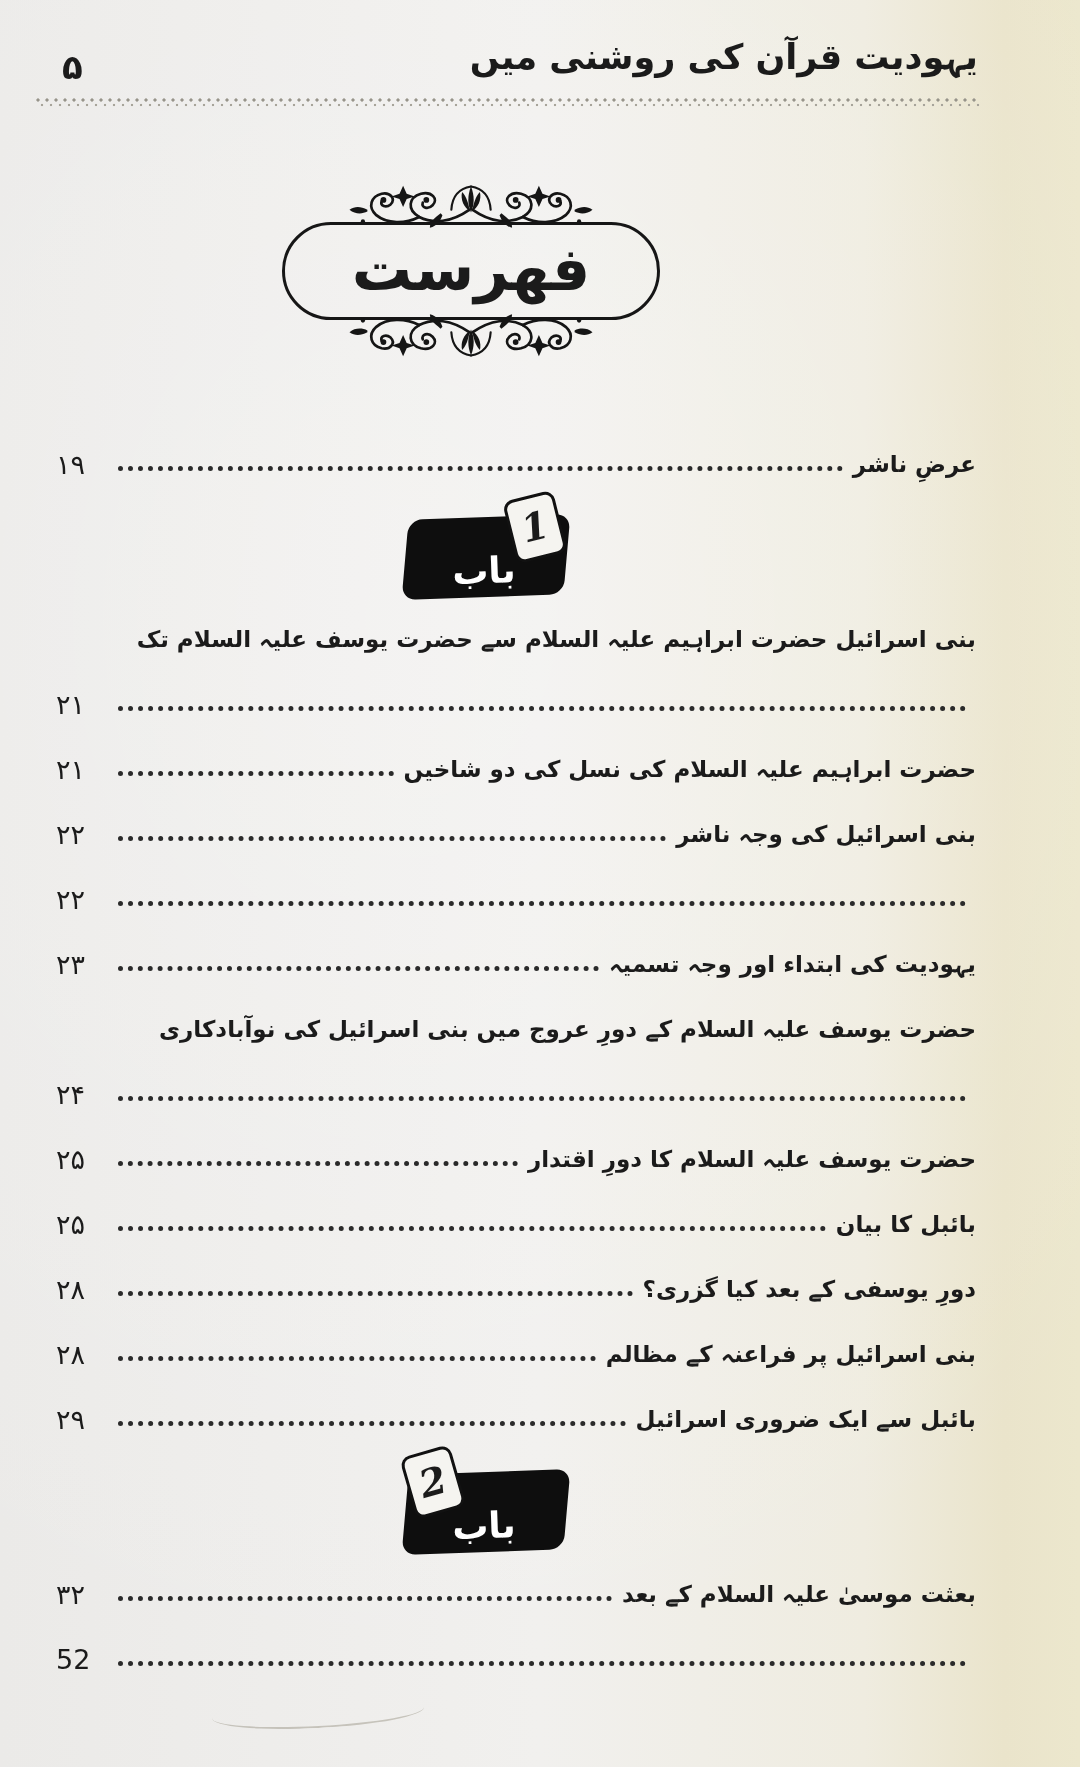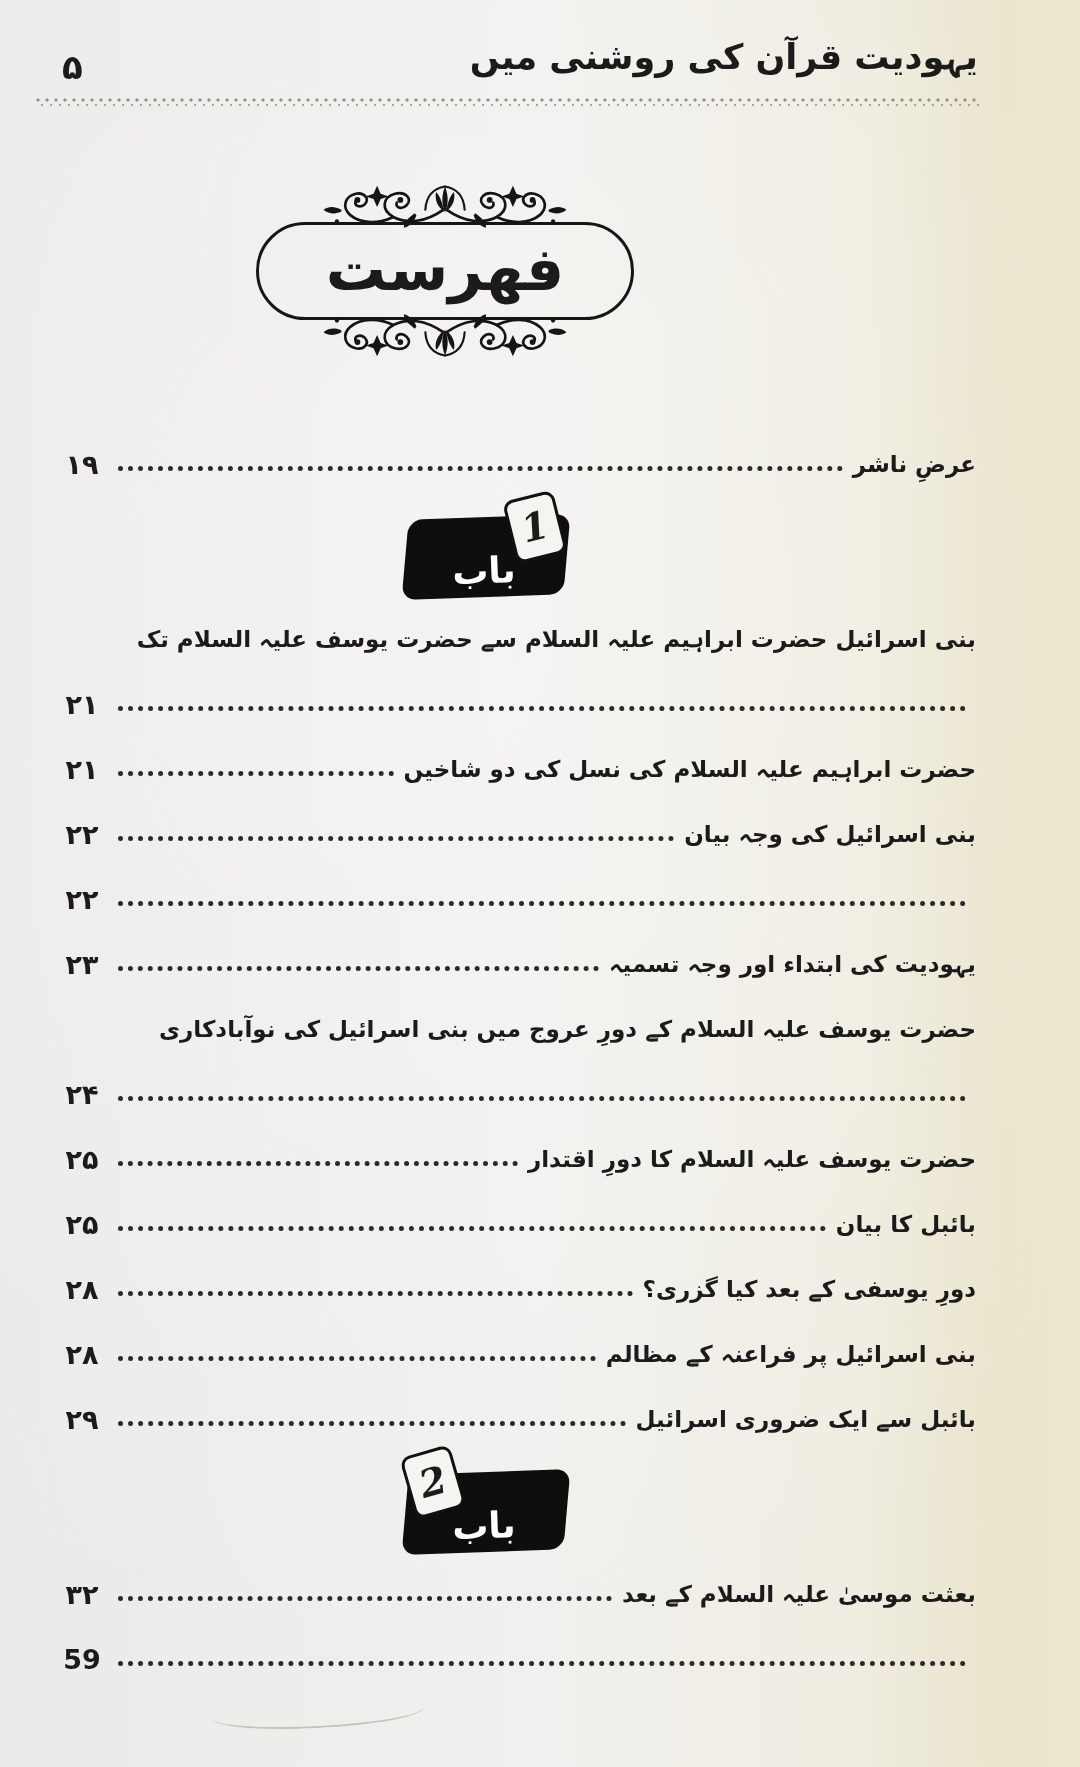--- a/index.html
+++ b/index.html
@@ -32,21 +32,21 @@
     position:absolute;left:36px;right:100px;top:98px;height:10px;
     background-image:
       radial-gradient(circle at 2px 2px,#97948a 1.4px,rgba(0,0,0,0) 1.8px),
       radial-gradient(circle at 2px 2px,#a7a49a 1.2px,rgba(0,0,0,0) 1.6px);
     background-size:9px 5px,9px 5px;
     background-position:0 0,4px 5px;
     background-repeat:repeat-x,repeat-x;
   }
   
   .heading-wrap{
-    position:absolute;top:222px;left:256px;width:378px;height:98px;text-align:center;
+    position:absolute;top:222px;left:282px;width:378px;height:98px;text-align:center;
   }
   .heading-box{
     position:absolute;inset:0;
     border:3.5px solid #161616;border-radius:50px;
     display:flex;align-items:center;justify-content:center;
     background:transparent;
   }
   .heading-text{
     font-size:60px;font-weight:bold;line-height:1;
     transform:translateY(-2px);
@@ -71,22 +71,22 @@
     flex:0 0 auto;white-space:nowrap;
     font-size:23px;font-weight:600;line-height:1.35;
     letter-spacing:-0.3px;
   }
   .toc-dots{
     flex:1 1 0;min-width:26px;
     border-bottom:5px dotted #2a2a2a;
     margin:0 10px 9px 10px;
   }
   .toc-page{
-    flex:0 0 auto;min-width:52px;text-align:center;
-    font-size:27px;font-weight:bold;line-height:1;
+    flex:0 0 auto;min-width:52px;text-align:left;
+    font-size:27px;font-weight:normal;line-height:1;
     padding-bottom:2px;
   }
   
   .chapter{
     position:relative;height:96px;margin:6px 0 14px 0;
   }
   .chapter-badge{
     position:absolute;left:50%;top:14px;
     transform:translateX(calc(-50% - 30px));
     width:162px;height:80px;
@@ -201,21 +201,21 @@
       <span class="toc-page">۲۱</span>
     </div>
 
     <div class="toc-row">
       <span class="toc-title">حضرت ابراہیم علیہ السلام کی نسل کی دو شاخیں</span>
       <span class="toc-dots"></span>
       <span class="toc-page">۲۱</span>
     </div>
 
     <div class="toc-row">
-      <span class="toc-title">بنی اسرائیل کی وجہ بیان</span>
+      <span class="toc-title">بنی اسرائیل کی وجہ ناشر</span>
       <span class="toc-dots"></span>
       <span class="toc-page">۲۲</span>
     </div>
 
     <div class="toc-row">
       <span class="toc-dots"></span>
       <span class="toc-page">۲۲</span>
     </div>
 
     <div class="toc-row">
@@ -274,20 +274,20 @@
     </div>
 
     <div class="toc-row">
       <span class="toc-title">بعثت موسیٰ علیہ السلام کے بعد</span>
       <span class="toc-dots"></span>
       <span class="toc-page">۳۲</span>
     </div>
 
     <div class="toc-row">
       <span class="toc-dots"></span>
-      <span class="toc-page">59</span>
+      <span class="toc-page">52</span>
     </div>
 
   </div>
 
   <div class="pencil-smudge"></div>
 
 </div>
 
 </body></html>

